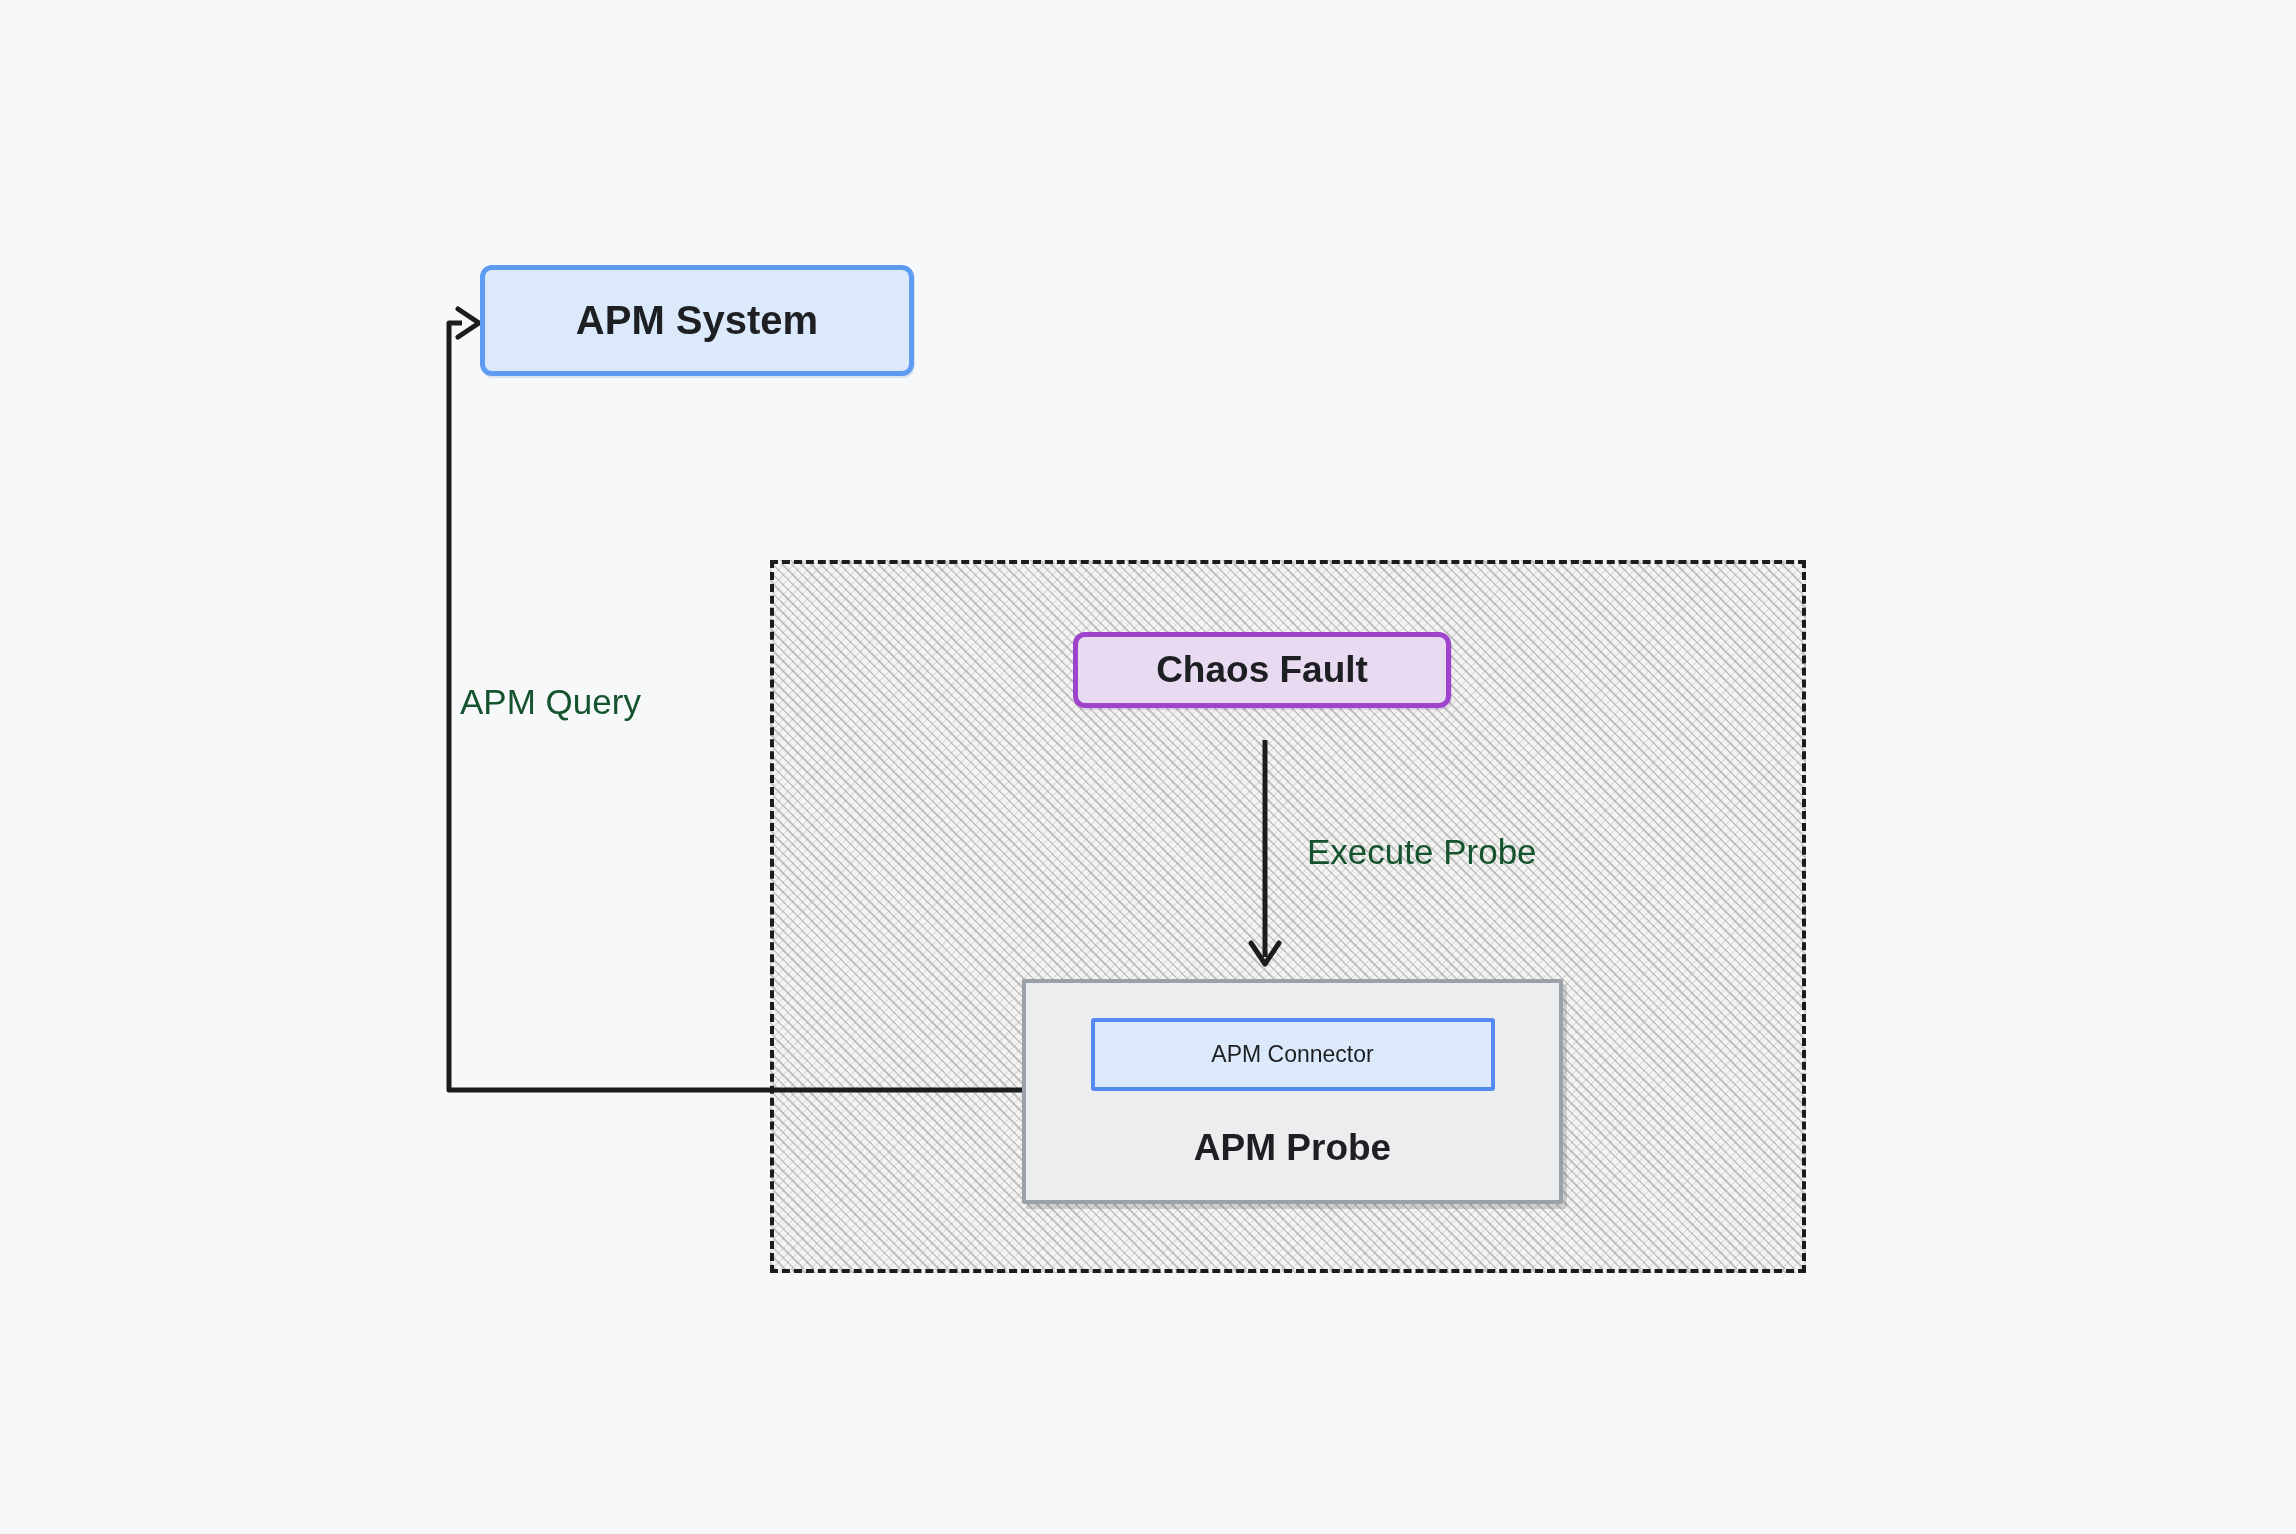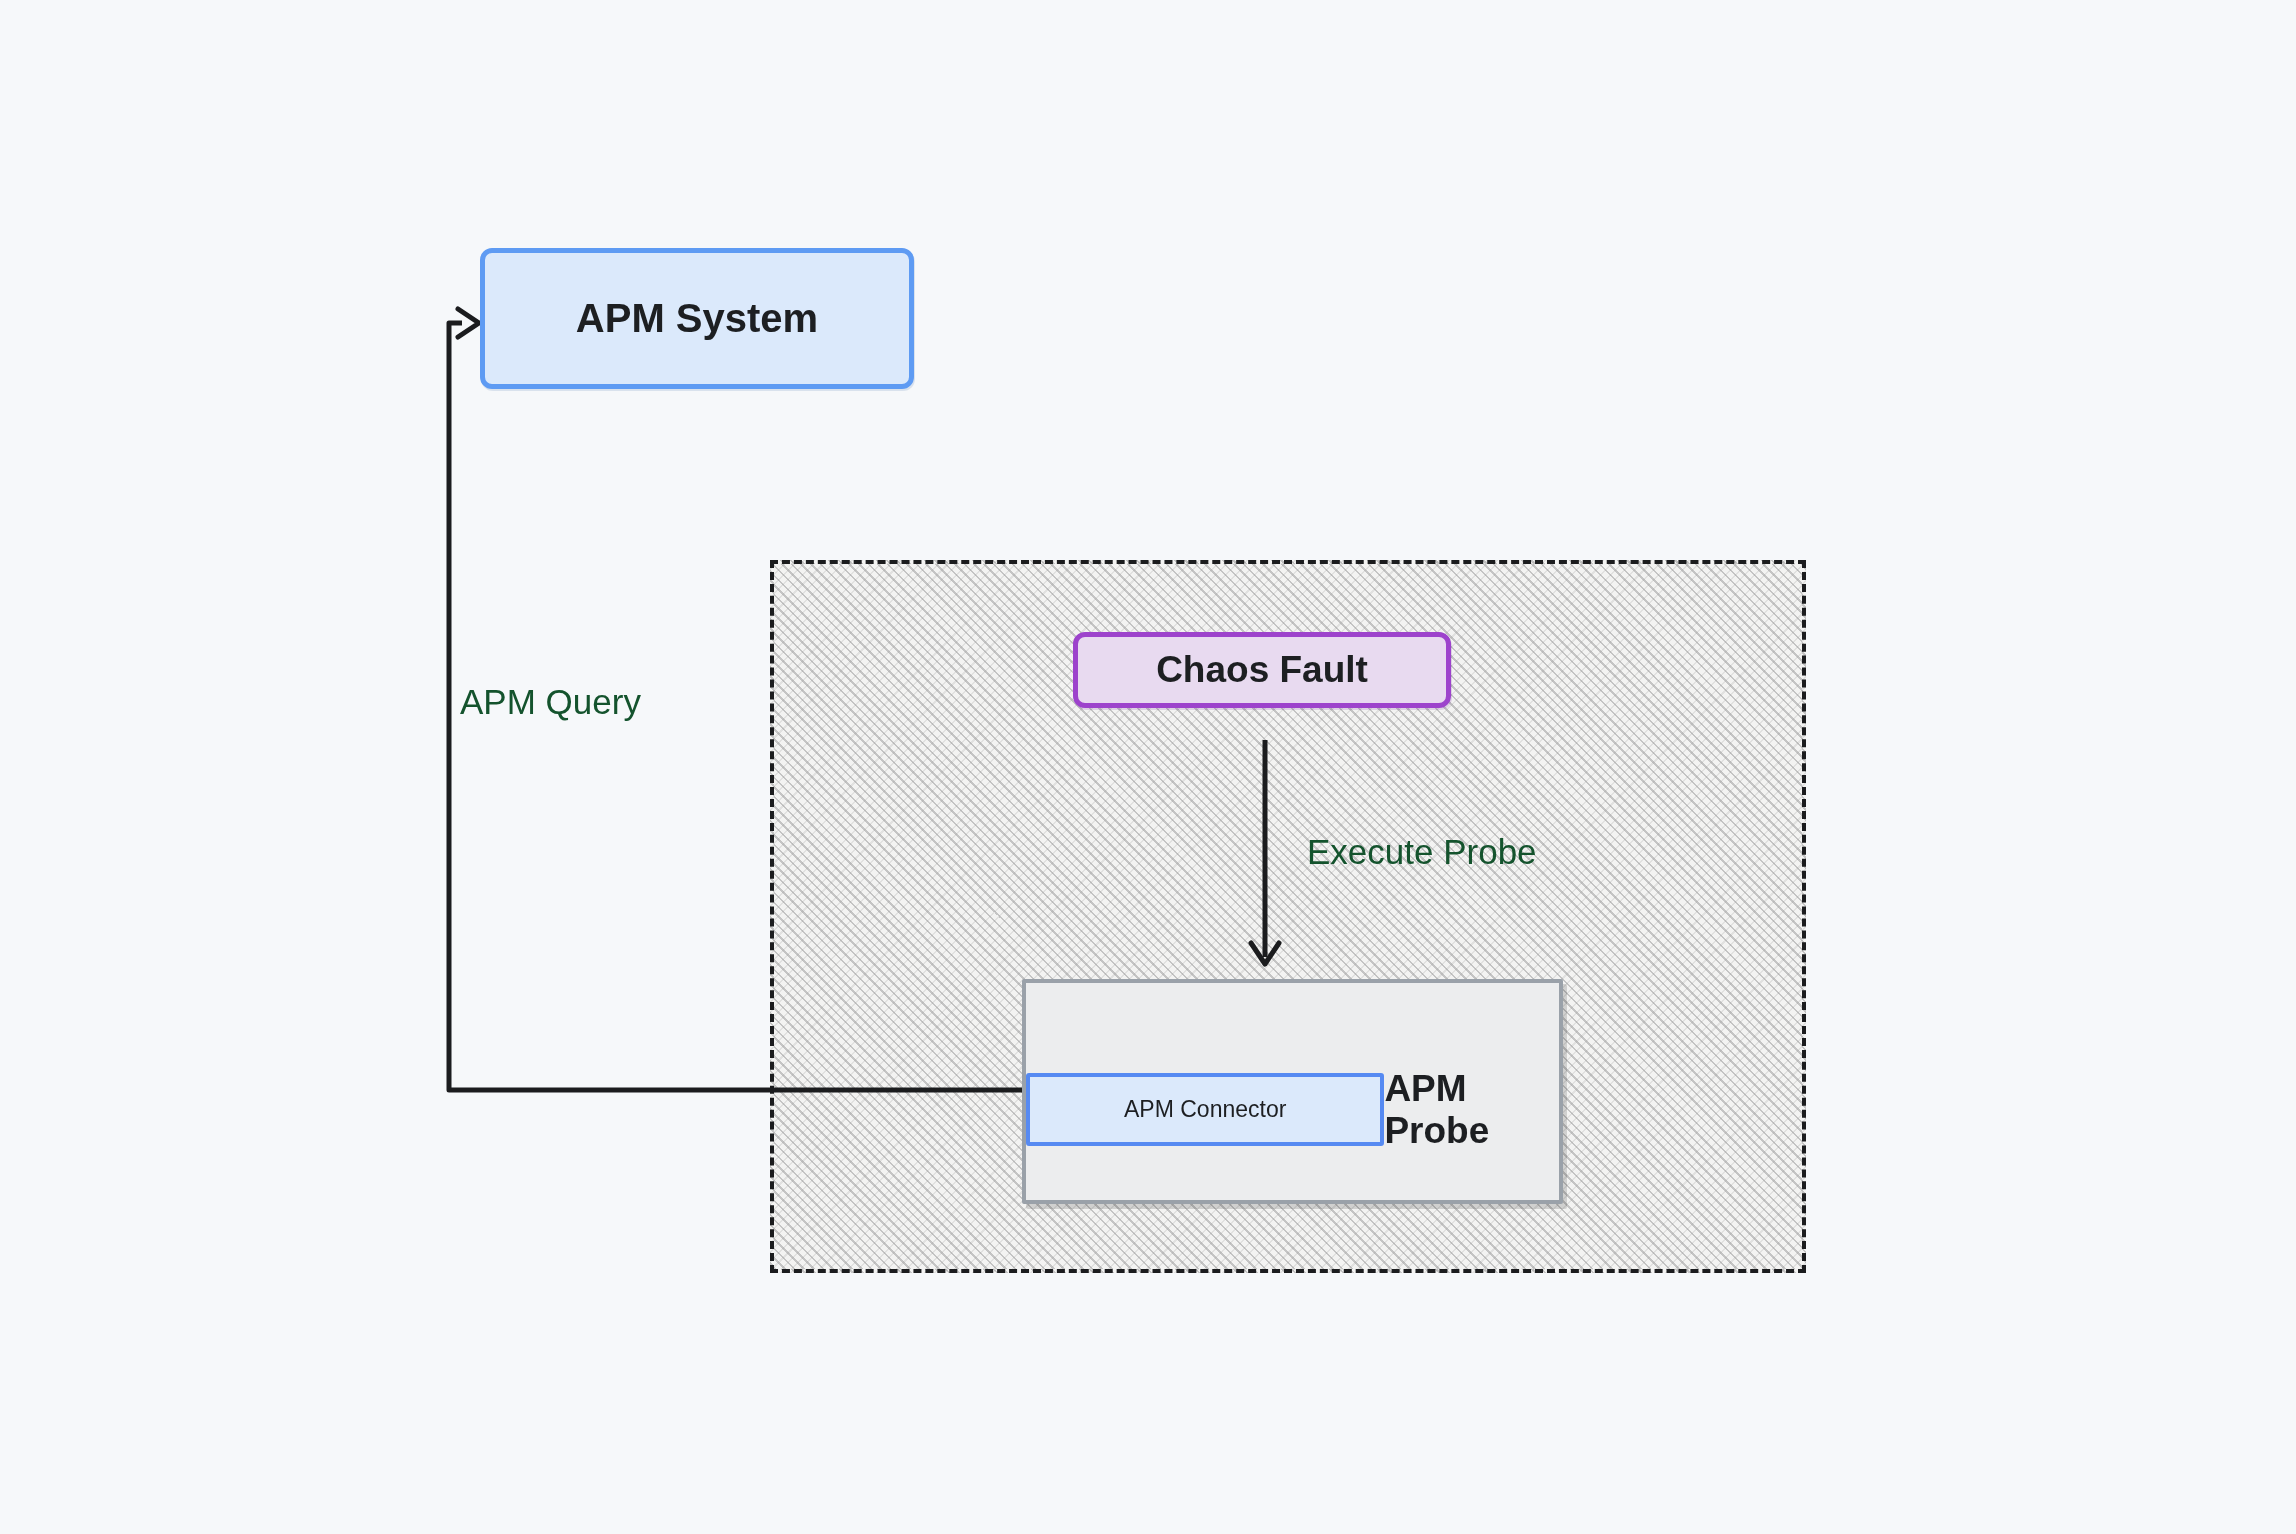--- a/index.html
+++ b/index.html
@@ -44,23 +44,23 @@
   .node {
     position: absolute;
     box-sizing: border-box;
     display: flex;
     align-items: center;
     justify-content: center;
     z-index: 3;
   }
   .node-apm-system {
     left: 480px;
-    top: 248px;
+    top: 265px;
     width: 434px;
-    height: 141px;
+    height: 111px;
     background: #dbe9fb;
     border: 5px solid #5e9bf3;
     border-radius: 12px;
     font-size: 40px;
     font-weight: 700;
     box-shadow: 1px 2px 0 rgba(90,130,180,0.18);
   }
   .node-chaos-fault {
     left: 1073px;
     top: 632px;
@@ -74,21 +74,21 @@
     box-shadow: 1px 2px 0 rgba(120,60,160,0.18);
   }
   .node-apm-probe {
     left: 1022px;
     top: 979px;
     width: 541px;
     height: 225px;
     background: #ecedee;
     border: 4px solid #9aa1a9;
     border-radius: 2px;
-    flex-direction: row;
+    flex-direction: column;
     justify-content: flex-start;
     box-shadow: 4px 5px 0 rgba(0,0,0,0.14);
   }
   .node-apm-connector {
     position: relative;
     margin-top: 35px;
     width: 404px;
     height: 73px;
     box-sizing: border-box;
     display: flex;

